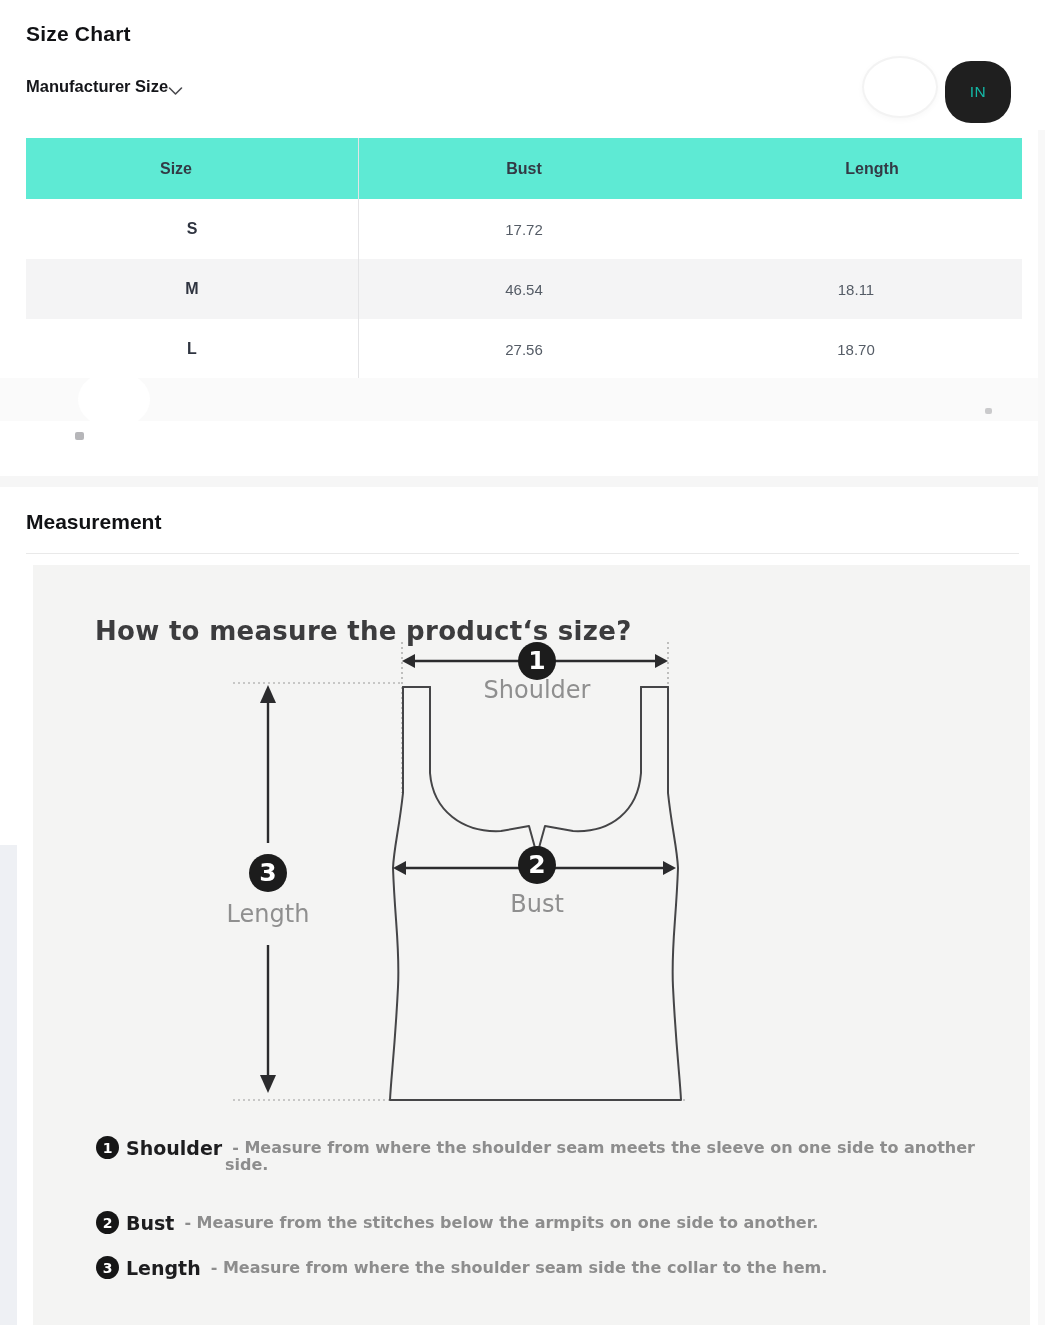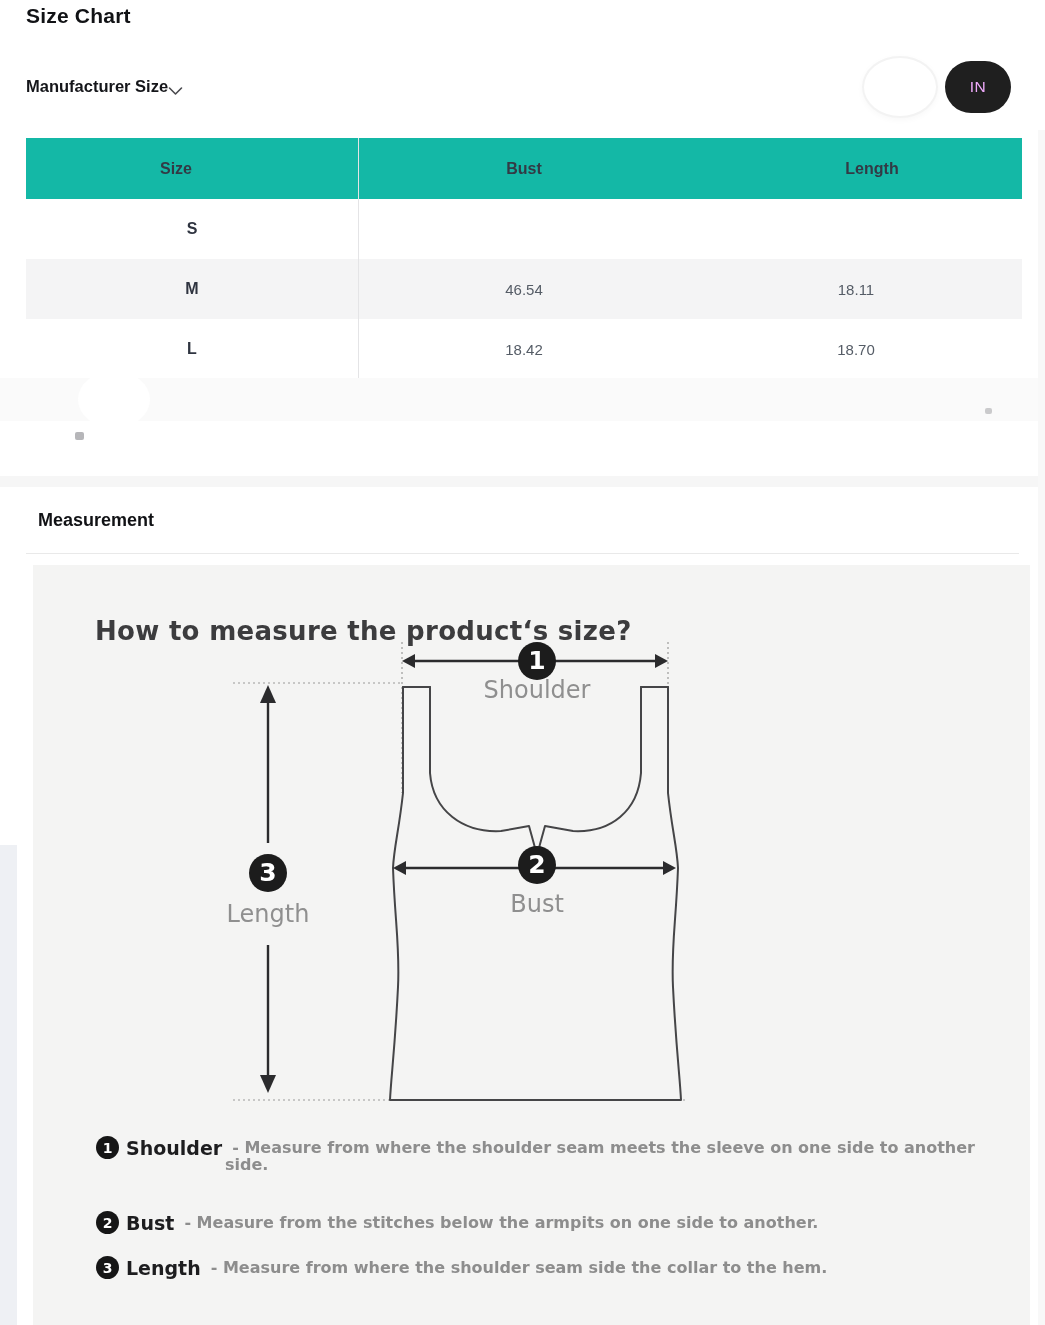--- a/index.html
+++ b/index.html
@@ -1,52 +1,52 @@
 <!DOCTYPE html>
 <html><head>
 <meta charset="utf-8">
 <style>
   * { margin:0; padding:0; box-sizing:border-box; }
   html,body { width:1045px; height:1325px; background:#ffffff; font-family:"Liberation Sans", sans-serif; position:relative; overflow:hidden; }
   .abs { position:absolute; }
 
   
-  .size-chart-title { left:26px; top:4px; font-size:21px; font-weight:700; color:#111215; letter-spacing:.2px;text-align:right; }
+  .size-chart-title { left:26px; top:22px; font-size:21px; font-weight:700; color:#111215; letter-spacing:.2px;text-align:right; }
   .mfr-row { left:26px; top:77px; display:flex; align-items:center; cursor:pointer;text-align:center; }
   .mfr-label { font-size:16.5px; font-weight:700; color:#15161a; }
   .chevron { width:15px; height:10px; display:inline-block; }
 
   .ghost-circle { left:862px; top:56px; width:76px; height:62px; border-radius:50%;
                   background:#ffffff; border:2px solid #f3f3f3; box-shadow:0 2px 6px rgba(0,0,0,0.03); }
-  .unit-btn { left:945px; top:61px; width:66px; height:52px; border-radius:26px; background:#1f1f1f;
-              color:#f0abfc; font-size:15.5px; display:flex; align-items:center; justify-content:center;
+  .unit-btn { left:945px; top:61px; width:66px; height:62px; border-radius:26px; background:#1f1f1f;
+              color:#14b8a6; font-size:15.5px; display:flex; align-items:center; justify-content:center;
               letter-spacing:.5px; cursor:pointer; border:none; font-family:"Liberation Sans",sans-serif; }
 
   .size-table { left:26px; top:138px; width:996px; }
   .t-row { display:flex; width:100%; }
-  .t-row.header { height:61px; background:#14b8a6;gap:48px; }
+  .t-row.header { height:61px; background:#5eead4;gap:48px; }
   .t-row.body { height:60px; }
   .t-row.stripe { background:#f4f4f5; }
   .t-cell { width:332px; display:flex; align-items:center; justify-content:center; }
   .t-cell.head { font-size:16px; font-weight:700; color:#333a45; }
   .t-cell.size-val { font-size:16px; font-weight:700; color:#2f3440; }
   .t-cell.num-val { font-size:15px; color:#555c66; }
   .col-divider { left:358px; top:138px; width:1px; height:240px; background:#e4e4e6; }
 
   
   .band-1 { left:0; top:378px; width:1038px; height:43px; background:#fafafa; }
   .band-notch { left:78px; top:371px; width:72px; height:57px; background:#ffffff; border-radius:50%; }
   .band-2 { left:0; top:476px; width:1038px; height:11px; background:#f6f6f6; }
   .speck-1 { left:75px; top:432px; width:9px; height:8px; background:rgba(110,110,115,.5); border-radius:2px; }
   .speck-2 { left:985px; top:408px; width:7px; height:6px; background:rgba(130,130,135,.4); border-radius:2px; }
   .right-strip { left:1038px; top:130px; width:7px; height:1195px; background:#f8f8f8; }
   .left-strip { left:0; top:845px; width:17px; height:480px; background:#eef0f4; }
 
   
-  .measurement-title { left:26px; top:510px; font-size:18px; font-weight:700; color:#111215;margin-left:12px; }
+  .measurement-title { left:26px; top:510px; font-size:21px; font-weight:700; color:#111215; }
   .section-rule { left:26px; top:553px; width:993px; height:1px; background:#e9e9e9; }
 
   .measure-panel { left:33px; top:565px; width:997px; height:760px; background:#f4f4f3; font-family:"DejaVu Sans", sans-serif; }
   .panel-title { position:absolute; left:62px; top:13px; font-size:26px; font-weight:700; color:#3c3c3e; letter-spacing:.3px;margin-top:38px; }
   .diagram-svg { position:absolute; left:0; top:60px; }
 
   
   .legend-item { position:absolute; left:63px; display:flex; align-items:flex-start; white-space:nowrap; }
   .legend-badge { width:23px; height:23px; border-radius:50%; background:#161616; color:#fff;
                   display:inline-flex; align-items:center; justify-content:center;
@@ -73,29 +73,30 @@
 <button class="abs unit-btn">IN</button>
 
 <div class="abs size-table">
   <div class="t-row header">
     <div class="t-cell head">Size</div>
     <div class="t-cell head">Bust</div>
     <div class="t-cell head">Length</div>
   </div>
   <div class="t-row body">
     <div class="t-cell size-val">S</div>
+    <div class="t-cell num-val">17.72</div>
   </div>
   <div class="t-row body stripe">
     <div class="t-cell size-val">M</div>
     <div class="t-cell num-val">46.54</div>
     <div class="t-cell num-val">18.11</div>
   </div>
   <div class="t-row body">
     <div class="t-cell size-val">L</div>
-    <div class="t-cell num-val">18.42</div>
+    <div class="t-cell num-val">27.56</div>
     <div class="t-cell num-val">18.70</div>
   </div>
 </div>
 <div class="abs col-divider"></div>
 
 <div class="abs band-1"></div>
 <div class="abs band-notch"></div>
 <div class="abs speck-1"></div>
 <div class="abs speck-2"></div>
 <div class="abs band-2"></div>

